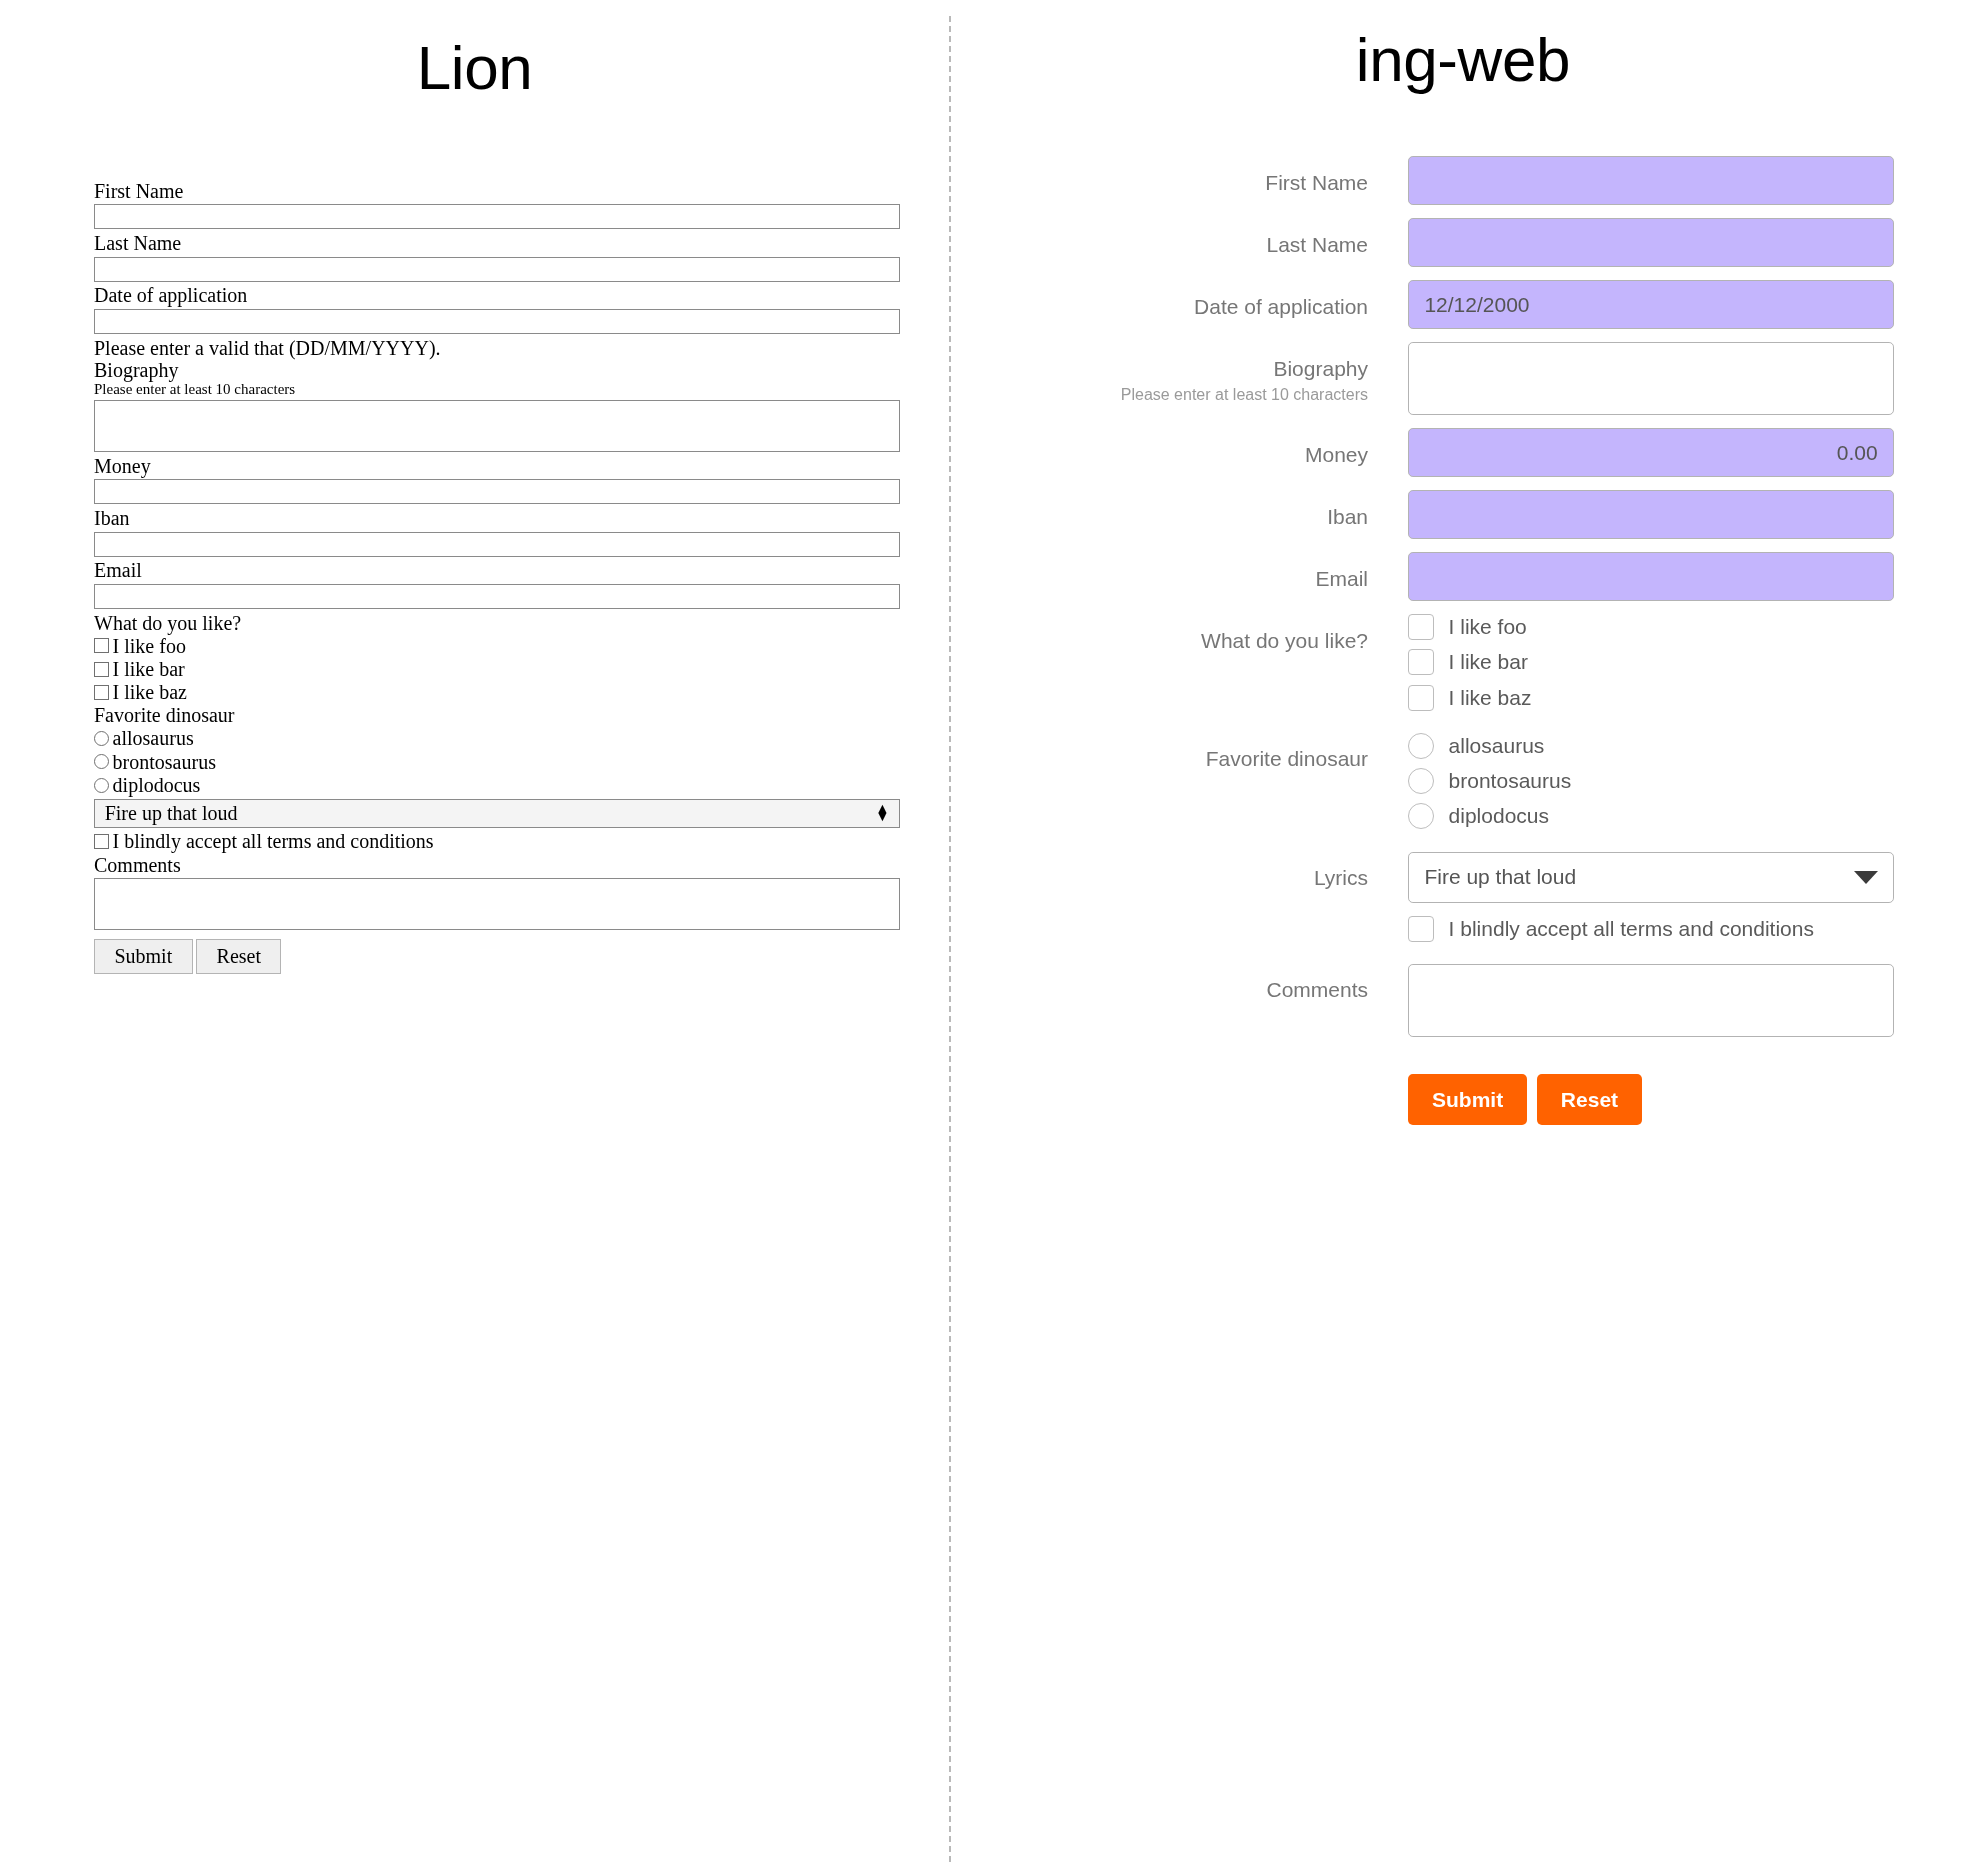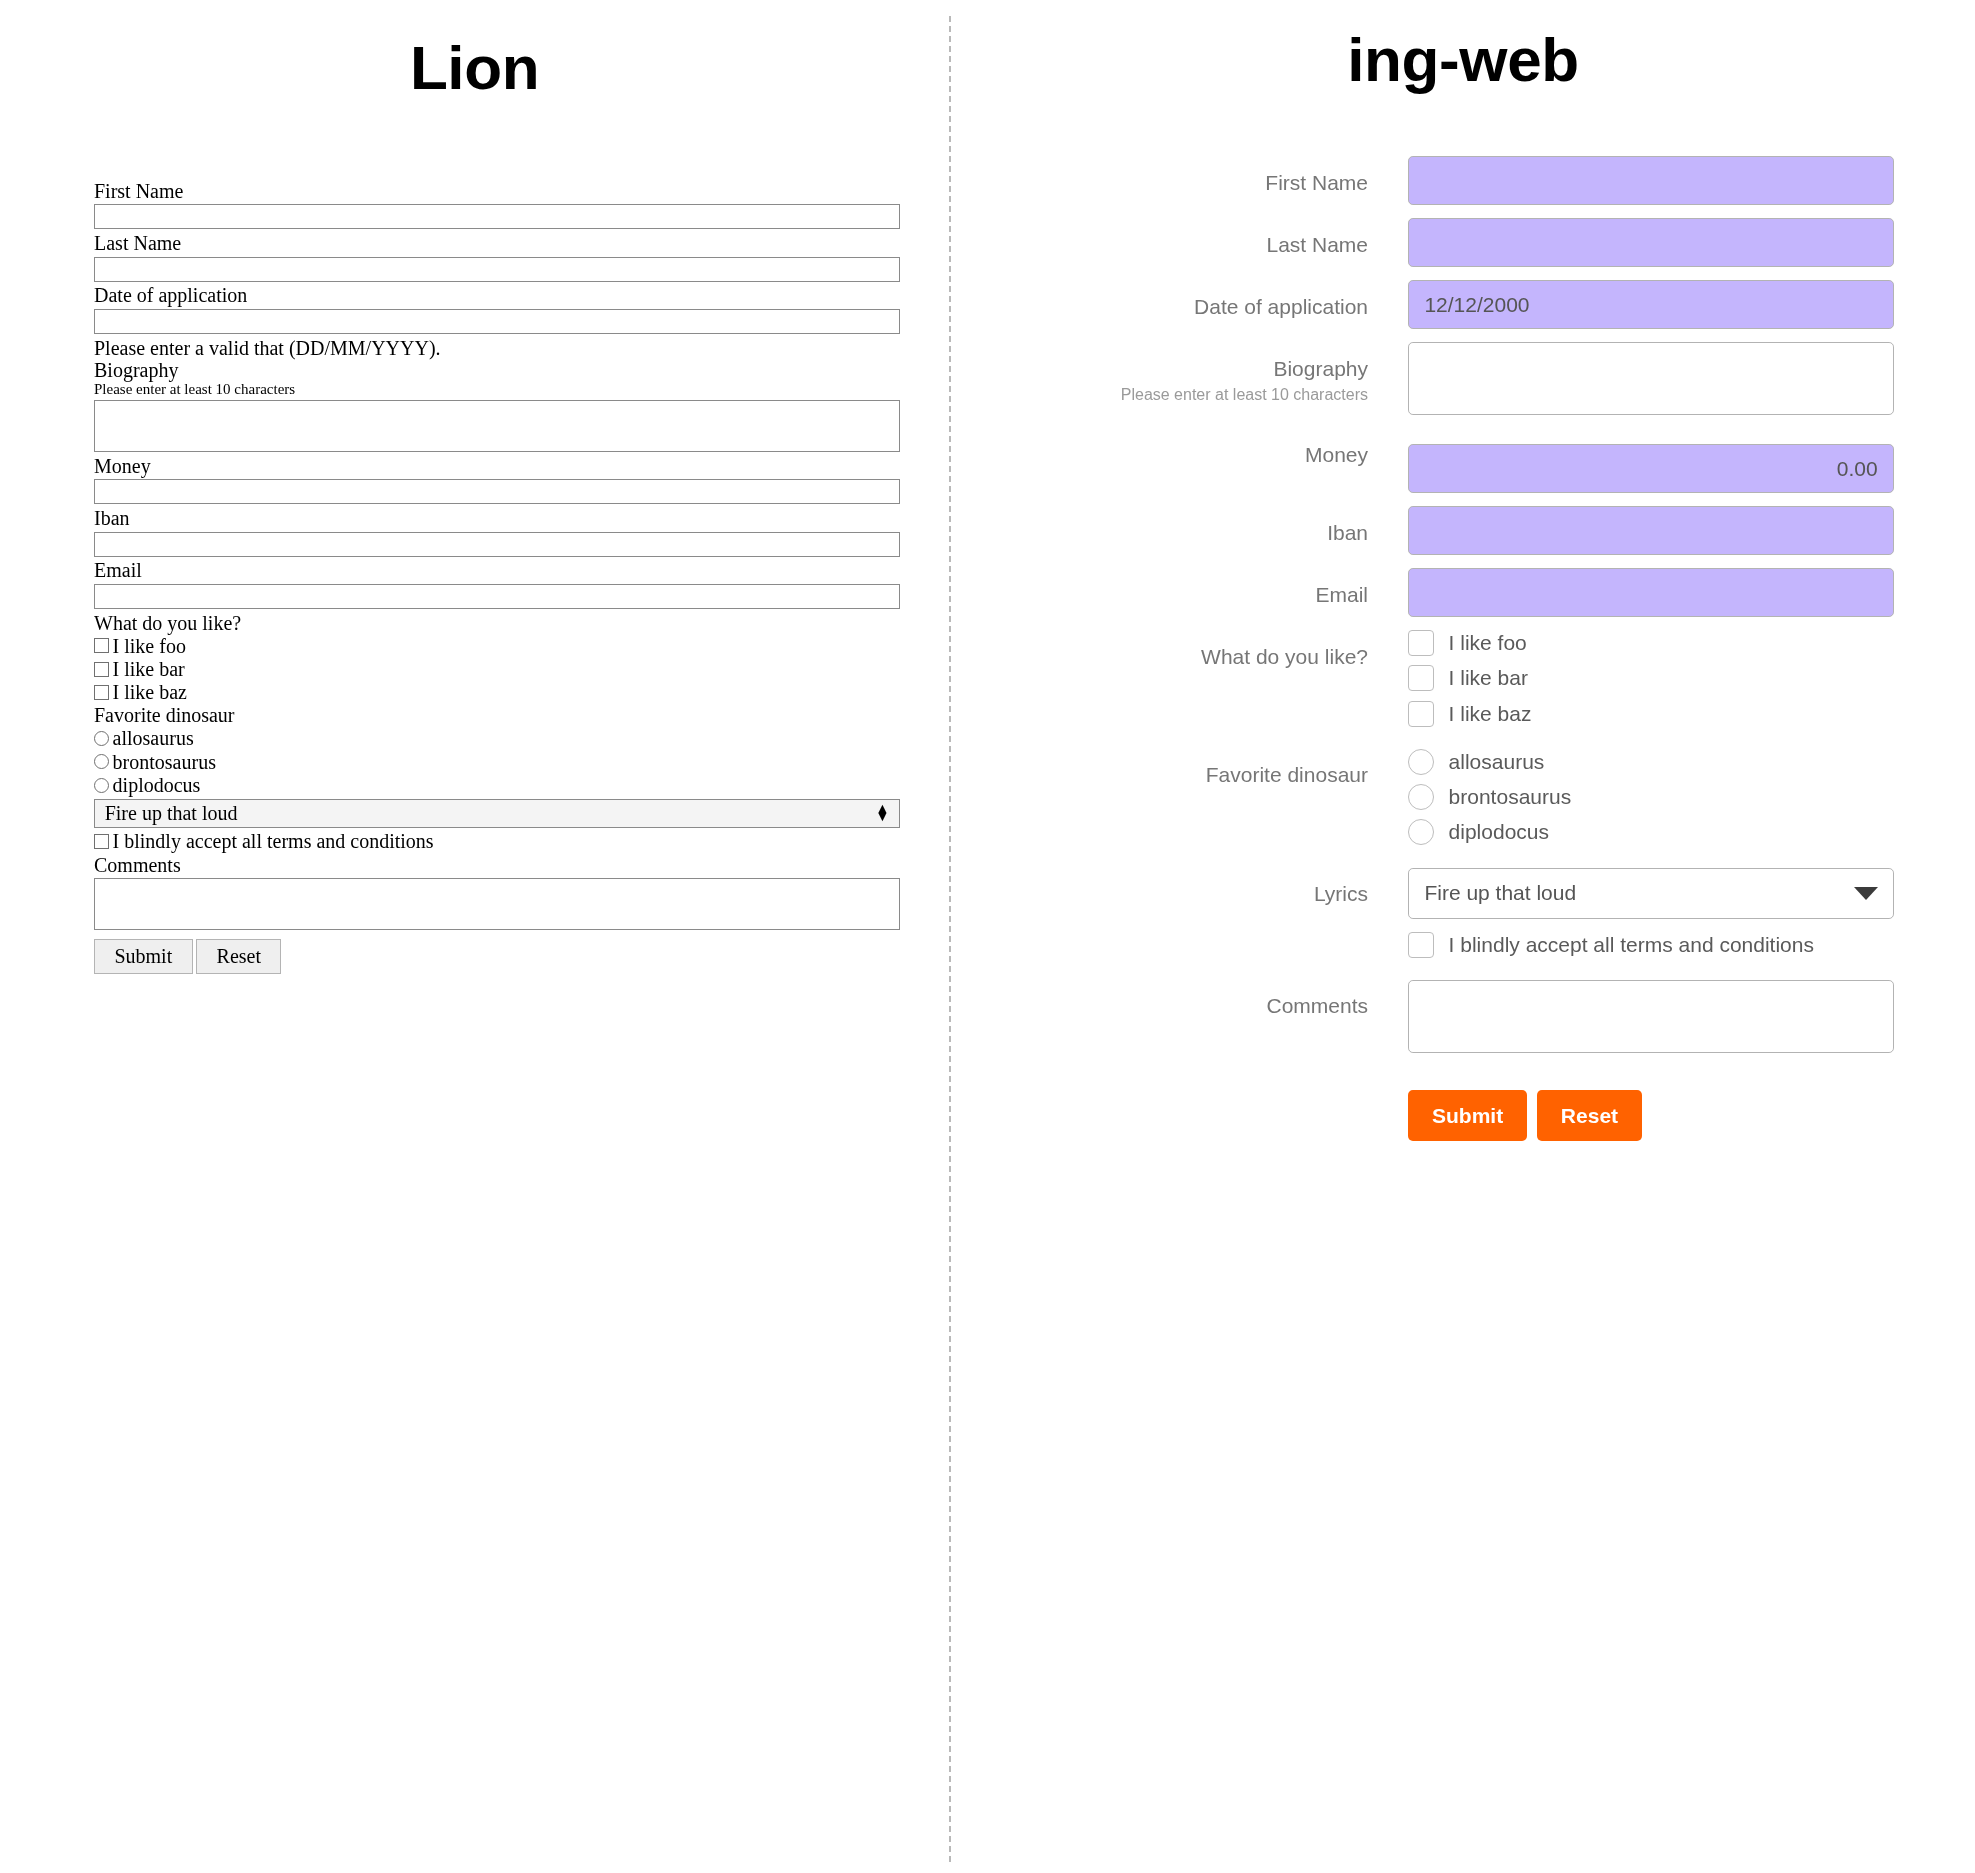--- a/index.html
+++ b/index.html
@@ -34,21 +34,21 @@
     margin-top: 16px;
   }
   .pane-right {
     flex: 1;
     position: relative;
     box-sizing: border-box;
   }
 
   
   .pane-title {
-    font-weight: bold;
+    font-weight: normal;
     text-align: center;
     color: #000000;
     letter-spacing: -0.4px;
   }
   .title-left {
     font-size: 62px;
     margin-top: 32px;
     margin-bottom: 0;
   }
   .title-right {
@@ -197,21 +197,21 @@
     box-sizing: border-box;
     border: 1.2px solid #b3b3b3;
     border-radius: 4.9px;
     background: #c4b5fd;
     display: flex;
     align-items: center;
     padding: 0 15.4px;
     font-size: 21px;
     color: #555555;
   }
-  .ing-input.right-align { justify-content: flex-end; margin-top: 16px; }
+  .ing-input.right-align { justify-content: flex-end; }
   .ing-textarea {
     width: 486px;
     height: 73px;
     box-sizing: border-box;
     border: 1.2px solid #b3b3b3;
     border-radius: 4.9px;
     background: #ffffff;
   }
   .ing-select {
     width: 486px;

